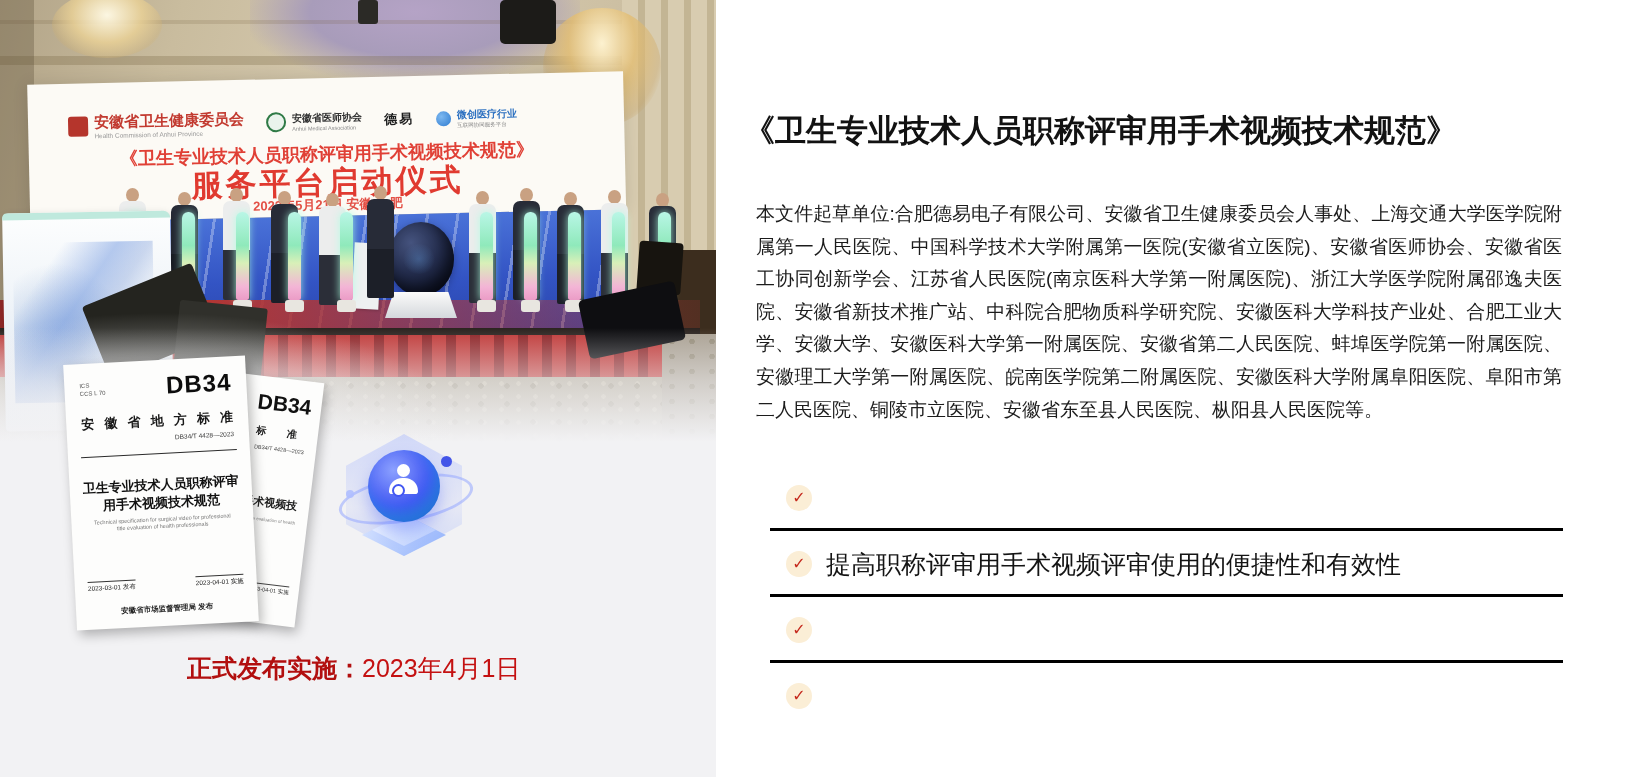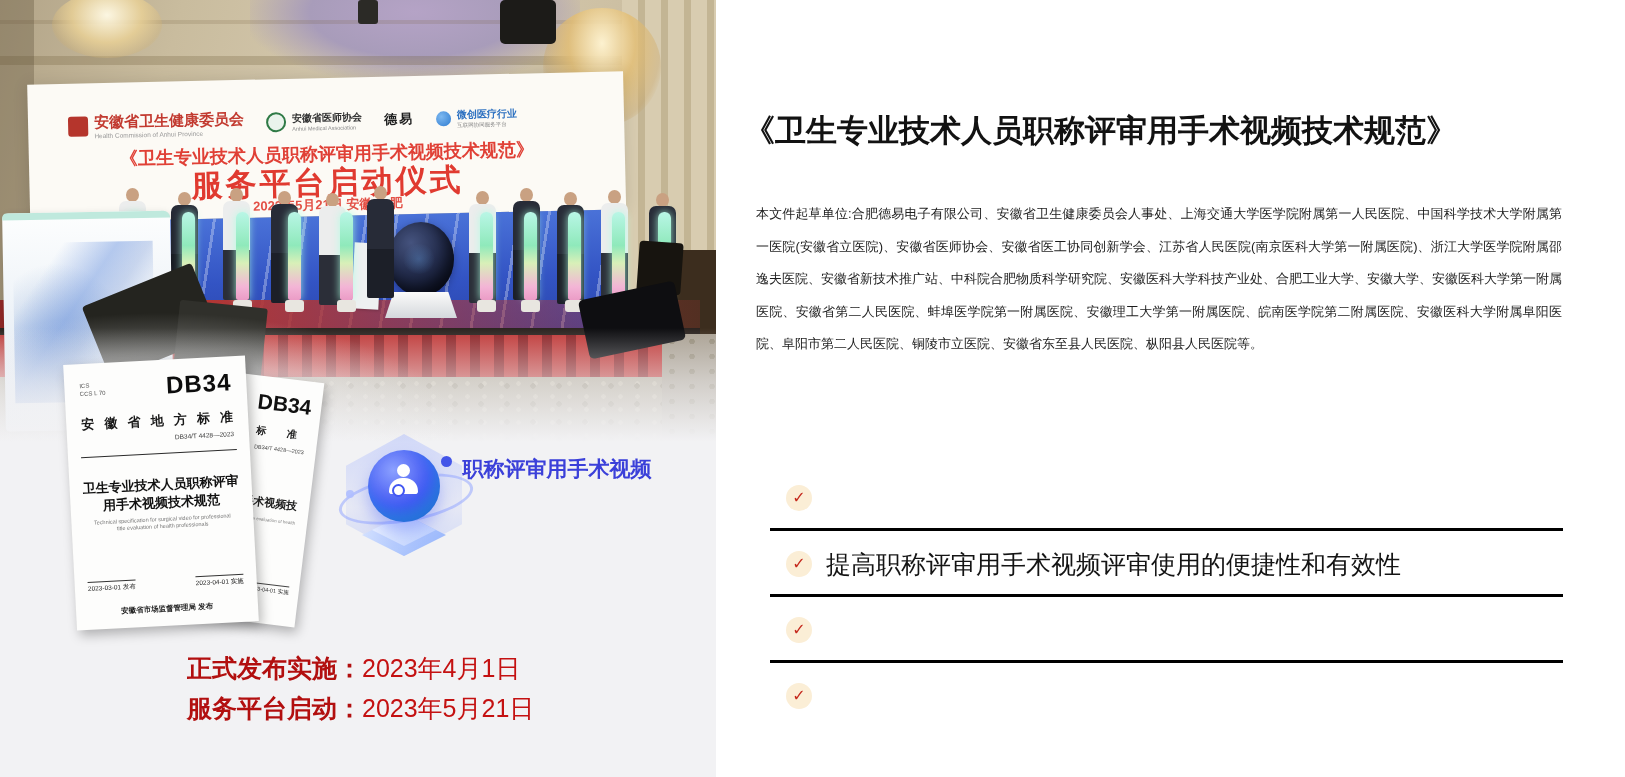--- a/index.html
+++ b/index.html
@@ -152,21 +152,21 @@
   
   .dates{position:absolute;left:187px;top:648px;font-size:25px;line-height:40px;white-space:nowrap;}
   .dates .lab{font-weight:700;color:#b20f0f;}
   .dates .val{color:#c41111;}
 
   
   .right{position:absolute;left:740px;top:0;width:860px;height:777px;background:#fff;}
   .r-title{position:absolute;left:17px;top:34px;font-size:54px;font-weight:900;color:#c00000;
            letter-spacing:1px;white-space:nowrap;}
   .r-sub{position:absolute;left:4px;top:110px;font-size:31px;font-weight:900;color:#121212;white-space:nowrap;}
-  .r-body{position:absolute;left:16px;top:198px;width:806px;font-size:13px;line-height:32.6px;
+  .r-body{position:absolute;left:16px;top:198px;width:806px;font-size:19px;line-height:32.6px;
           color:#1c1c1c;text-align:justify;}
   .checklist{position:absolute;left:30px;top:468px;width:793px;}
   .chk-row{height:60px;display:flex;align-items:center;}
   .chk-row.sep{border-bottom:3px solid #000;}
   .chk-row + .chk-row{margin-top:3px;}
   .chk-circle{width:26px;height:26px;margin-left:16px;border-radius:50%;background:#fbeed6;
               display:flex;align-items:center;justify-content:center;flex:0 0 auto;}
   .chk-mark{color:#c5281c;font-size:16px;font-weight:900;line-height:1;}
   .chk-text{margin-left:14px;font-size:25px;color:#141414;white-space:nowrap;}
 </style>
@@ -331,29 +331,25 @@
       <div class="orb-ring"></div>
       <div class="orb">
         <div class="d-head"></div>
         <div class="d-body"></div>
         <div class="d-steth"></div>
       </div>
       <div class="dot-a"></div>
       <div class="dot-b"></div>
     </div>
     <div class="sys-text">
-      <div>职称评审用手术视频</div>
     </div>
 
     <div class="dates">
       <div>
         <span class="lab">正式发布实施：</span><span class="val">2023年4月1日</span>
-      </div>
-      <div>
-        <span class="lab">服务平台启动：</span><span class="val">2023年5月21日</span>
       </div>
     </div>
   </div>
 
   <div class="right">
     <div class="r-sub">《卫生专业技术人员职称评审用手术视频技术规范》</div>
     <div class="r-body">本文件起草单位:合肥德易电子有限公司、安徽省卫生健康委员会人事处、上海交通大学医学院附属第一人民医院、中国科学技术大学附属第一医院(安徽省立医院)、安徽省医师协会、安徽省医工协同创新学会、江苏省人民医院(南京医科大学第一附属医院)、浙江大学医学院附属邵逸夫医院、安徽省新技术推广站、中科院合肥物质科学研究院、安徽医科大学科技产业处、合肥工业大学、安徽大学、安徽医科大学第一附属医院、安徽省第二人民医院、蚌埠医学院第一附属医院、安徽理工大学第一附属医院、皖南医学院第二附属医院、安徽医科大学附属阜阳医院、阜阳市第二人民医院、铜陵市立医院、安徽省东至县人民医院、枞阳县人民医院等。</div>
 
     <div class="checklist">
       <div class="chk-row sep">

